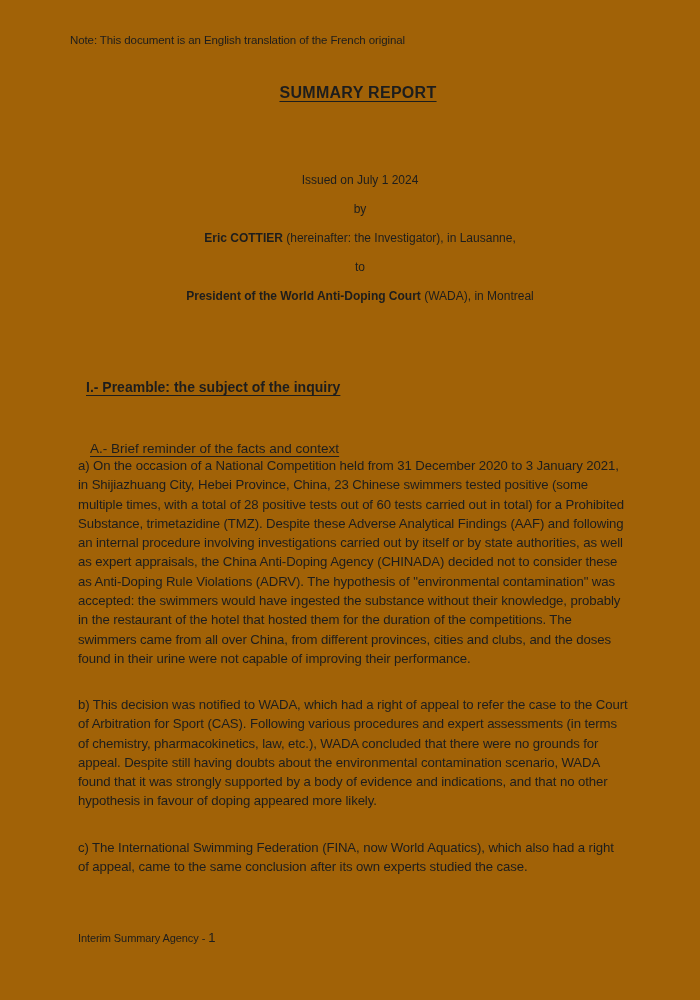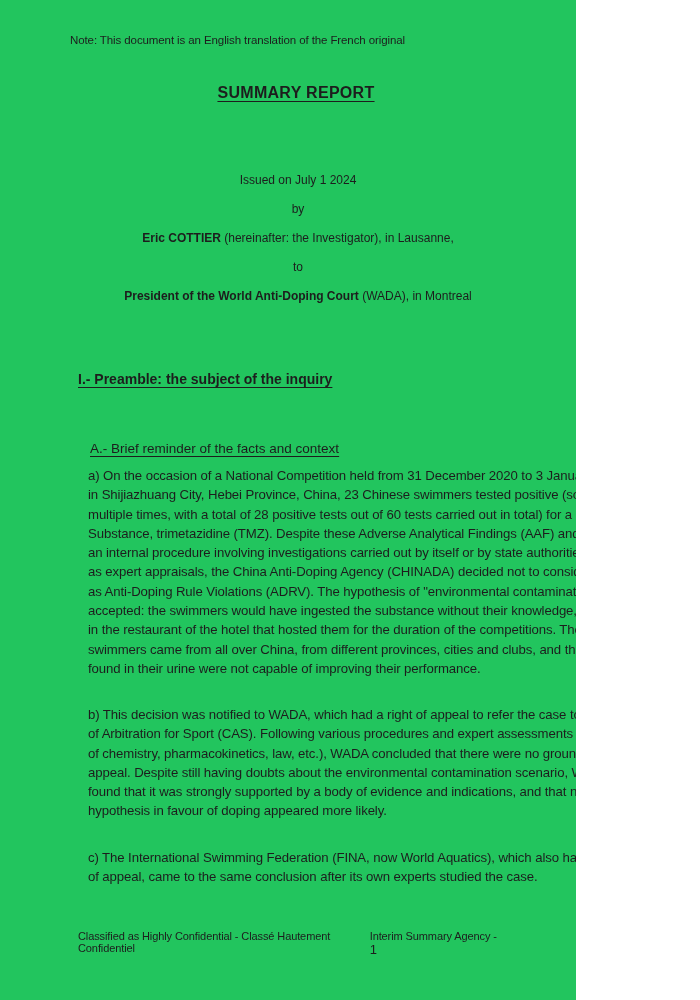--- a/index.html
+++ b/index.html
@@ -2,23 +2,23 @@
 <html><head>
 <meta charset="utf-8">
 <style>
   html, body {
     margin: 0;
     padding: 0;
     background: #ffffff;
   }
   .page {
     position: relative;
-    width: 576px;
+    width: 700px;
     height: 1000px;
-    background: #22c55e;
+    background: #a16207;
     font-family: "Liberation Sans", sans-serif;
     color: #1d1d1d;
     overflow: hidden;
   }
   .note {
     position: absolute;
     top: 33px;
     left: 70px;
     font-size: 11.5px;
     line-height: 15px;
@@ -50,41 +50,41 @@
     line-height: 29px;
     white-space: pre-wrap;
   }
   .b {
     font-weight: bold;
   }
   .h-main {
     position: absolute;
     top: 371px;
     left: 78px;
-    margin: 0;
+    margin: 8px;
     font-size: 14px;
     font-weight: bold;
     text-decoration: underline;
     text-underline-offset: 3px;
   }
   .h-sub {
     position: absolute;
     top: 429px;
     left: 78px;
     margin: 12px;
     font-size: 13.5px;
     font-weight: normal;
     text-decoration: underline;
     text-underline-offset: 3px;
   }
   .para {
     position: absolute;
     left: 78px;
     width: 550px;
-    margin: 10px;
+    margin: 0;
     font-size: 13.2px;
     line-height: 19.3px;
     letter-spacing: -0.1px;
     text-align: left;
   }
   .para-a { top: 456px; }
   .para-b { top: 695px; }
   .para-c { top: 838px; }
   .footer {
     position: absolute;
@@ -132,19 +132,18 @@
 
   <h3 class="h-sub">A.- Brief reminder of the facts and context</h3>
 
   <p class="para para-a">a) On the occasion of a National Competition held from 31 December 2020 to 3 January 2021, in Shijiazhuang City, Hebei Province, China, 23 Chinese swimmers tested positive (some multiple times, with a total of 28 positive tests out of 60 tests carried out in total) for a Prohibited Substance, trimetazidine (TMZ). Despite these Adverse Analytical Findings (AAF) and following an internal procedure involving investigations carried out by itself or by state authorities, as well as expert appraisals, the China Anti-Doping Agency (CHINADA) decided not to consider these as Anti-Doping Rule Violations (ADRV). The hypothesis of "environmental contamination" was accepted: the swimmers would have ingested the substance without their knowledge, probably in the restaurant of the hotel that hosted them for the duration of the competitions. The swimmers came from all over China, from different provinces, cities and clubs, and the doses found in their urine were not capable of improving their performance.</p>
 
   <p class="para para-b">b) This decision was notified to WADA, which had a right of appeal to refer the case to the Court of Arbitration for Sport (CAS). Following various procedures and expert assessments (in terms of chemistry, pharmacokinetics, law, etc.), WADA concluded that there were no grounds for appeal. Despite still having doubts about the environmental contamination scenario, WADA found that it was strongly supported by a body of evidence and indications, and that no other hypothesis in favour of doping appeared more likely.</p>
 
   <p class="para para-c">c) The International Swimming Federation (FINA, now World Aquatics), which also had a right of appeal, came to the same conclusion after its own experts studied the case.</p>
 
   <div class="footer">
-    <span class="footer-left">Classified as Highly Confidential - Classé Hautement Confidentiel</span>
     <span class="footer-right">
       <span>Interim Summary Agency - </span><span class="pageno">1</span>
     </span>
   </div>
 
 </div>
 
 </body></html>

